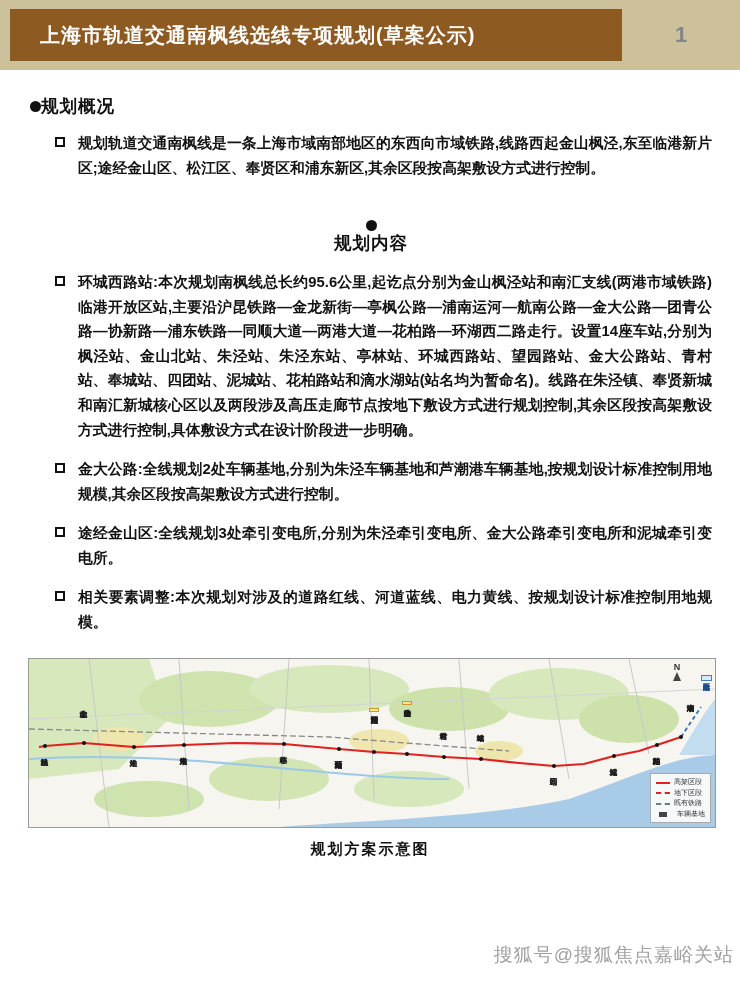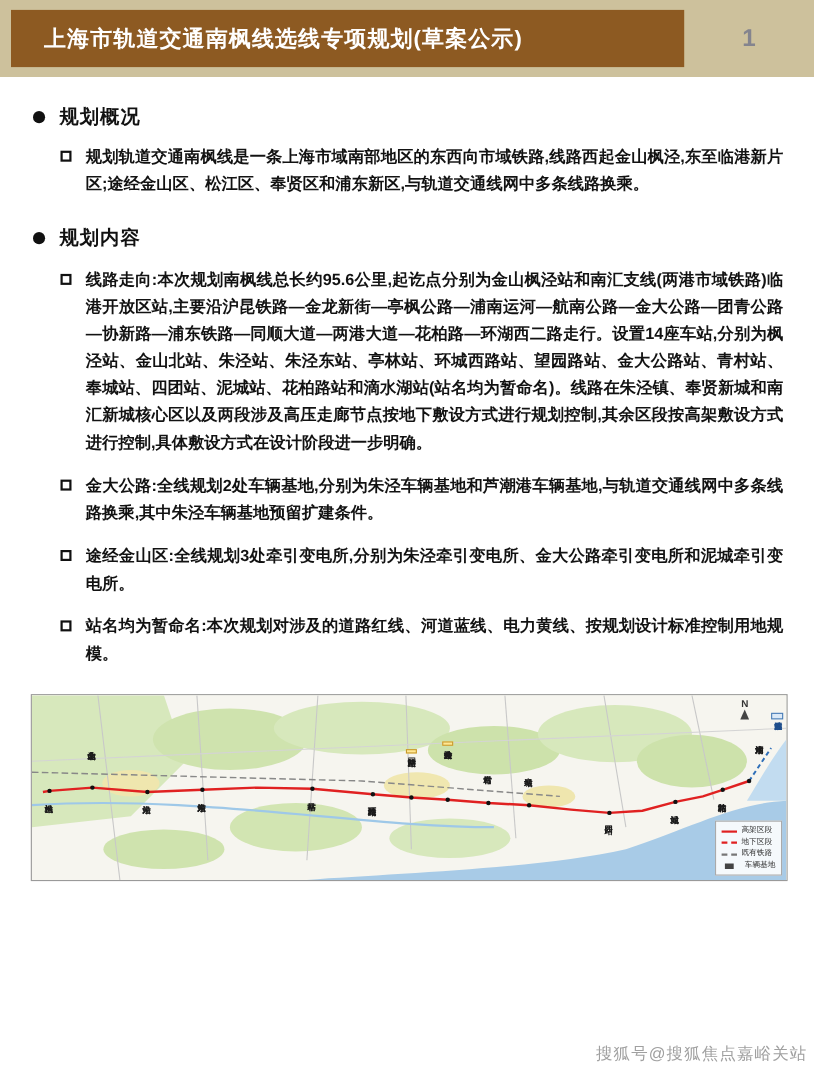--- a/index.html
+++ b/index.html
@@ -37,21 +37,21 @@
     display:flex; align-items:center; justify-content:center;
     color:#84848e; font-size:22px; font-weight:700;
   }
   
   .content {
     position:absolute; top:70px; left:0;
     width:740px; padding:24px 28px 0 28px;
     color:#121212;
   }
   .section-heading {
-    display:flex; align-items:center; gap:13px;
+    display:flex; align-items:center; 
     margin-left:2px;
     text-align:right;
   }
   .bullet-dot {
     width:11px; height:11px; border-radius:50%;
     background:#111; flex:0 0 auto;
   }
   .section-heading h2 {
     font-size:17.5px; font-weight:700; color:#111;
     letter-spacing:1px;
@@ -65,21 +65,21 @@
     border:2px solid #111;
     margin-top:6px; flex:0 0 auto;
   }
   .para-text {
     flex:1; margin-left:13px;
     font-size:14.8px; line-height:1.66;
     text-align:justify;
     font-weight:600;
   }
   .para-text .label { font-weight:800; }
-  .gap-lg { margin-top:24px; }
+  .gap-lg { margin-top:40px;flex-direction:column; }
   .gap-item { margin-top:15px; }
   
   .map-wrap {
     position:relative;
     width:688px; height:170px;
     margin:24px auto 0 auto;
     border:1px solid #9a9a9a;
     background:#f7f6f0;
     overflow:hidden;
   }
@@ -129,21 +129,21 @@
   .sw.dash-red  { border-top:2px dashed #e02121; }
   .sw.dash-gray { border-top:2px dashed #777; }
   .sw.rect-black{ width:8px; height:5px; background:#444; margin:0 10px 0 3px; }
   .map-caption {
     text-align:center; margin-top:12px;
     font-size:15px; font-weight:800; letter-spacing:2px; color:#111;
   }
   
   .watermark {
     position:absolute; right:6px; bottom:18px;
-    font-size:15px; color:#a0a0a0; letter-spacing:1px;
+    font-size:19px; color:#a0a0a0; letter-spacing:1px;
   }
 </style>
 </head>
 <body>
 
 <div class="page">
 
   <div class="band">
     <div class="header-bar">
       <span class="header-title">上海市轨道交通南枫线选线专项规划(草案公示)</span>
@@ -152,53 +152,53 @@
   </div>
 
   <div class="content">
 
     <div class="section-heading">
       <span class="bullet-dot"></span>
       <h2>规划概况</h2>
     </div>
     <div class="para">
       <span class="bullet-sq"></span>
-      <div class="para-text">规划轨道交通南枫线是一条上海市域南部地区的东西向市域铁路,线路西起金山枫泾,东至临港新片区;途经金山区、松江区、奉贤区和浦东新区,与轨道交通线网中多条线路换乘。</div>
+      <div class="para-text">规划轨道交通南枫线是一条上海市域南部地区的东西向市域铁路,线路西起金山枫泾,东至临港新片区;途经金山区、松江区、奉贤区和浦东新区,其余区段按高架敷设方式进行控制。</div>
     </div>
 
     <div class="section-heading gap-lg">
       <span class="bullet-dot"></span>
       <h2>规划内容</h2>
     </div>
 
     <div class="para gap-item">
       <span class="bullet-sq"></span>
       <div class="para-text">
-        <span class="label">线路走向:</span><span>本次规划南枫线总长约95.6公里,起讫点分别为金山枫泾站和南汇支线(两港市域铁路)临港开放区站,主要沿沪昆铁路—金龙新街—亭枫公路—浦南运河—航南公路—金大公路—团青公路—协新路—浦东铁路—同顺大道—两港大道—花柏路—环湖西二路走行。设置14座车站,分别为枫泾站、金山北站、朱泾站、朱泾东站、亭林站、环城西路站、望园路站、金大公路站、青村站、奉城站、四团站、泥城站、花柏路站和滴水湖站(站名均为暂命名)。线路在朱泾镇、奉贤新城和南汇新城核心区以及两段涉及高压走廊节点按地下敷设方式进行规划控制,其余区段按高架敷设方式进行控制,具体敷设方式在设计阶段进一步明确。</span>
+        <span class="label">环城西路站:</span><span>本次规划南枫线总长约95.6公里,起讫点分别为金山枫泾站和南汇支线(两港市域铁路)临港开放区站,主要沿沪昆铁路—金龙新街—亭枫公路—浦南运河—航南公路—金大公路—团青公路—协新路—浦东铁路—同顺大道—两港大道—花柏路—环湖西二路走行。设置14座车站,分别为枫泾站、金山北站、朱泾站、朱泾东站、亭林站、环城西路站、望园路站、金大公路站、青村站、奉城站、四团站、泥城站、花柏路站和滴水湖站(站名均为暂命名)。线路在朱泾镇、奉贤新城和南汇新城核心区以及两段涉及高压走廊节点按地下敷设方式进行规划控制,其余区段按高架敷设方式进行控制,具体敷设方式在设计阶段进一步明确。</span>
       </div>
     </div>
 
     <div class="para gap-item">
       <span class="bullet-sq"></span>
       <div class="para-text">
-        <span class="label">金大公路:</span><span>全线规划2处车辆基地,分别为朱泾车辆基地和芦潮港车辆基地,与轨道交通线网中多条线路换乘,其中朱泾车辆基地预留扩建条件。</span>
+        <span class="label">金大公路:</span><span>全线规划2处车辆基地,分别为朱泾车辆基地和芦潮港车辆基地,按规划设计标准控制用地规模,其余区段按高架敷设方式进行控制。</span>
       </div>
     </div>
 
     <div class="para gap-item">
       <span class="bullet-sq"></span>
       <div class="para-text">
         <span class="label">途经金山区:</span><span>全线规划3处牵引变电所,分别为朱泾牵引变电所、金大公路牵引变电所和泥城牵引变电所。</span>
       </div>
     </div>
 
     <div class="para gap-item">
       <span class="bullet-sq"></span>
       <div class="para-text">
-        <span class="label">站名均为暂命名:</span><span>本次规划对涉及的道路红线、河道蓝线、电力黄线、按规划设计标准控制用地规模。</span>
+        <span class="label">相关要素调整:</span><span>本次规划对涉及的道路红线、河道蓝线、电力黄线、按规划设计标准控制用地规模。</span>
       </div>
     </div>
 
     <div class="map-wrap">
       <svg id="map-svg" width="686" height="168" viewBox="0 0 686 168">
         <rect width="686" height="168" fill="#f6f5ef"></rect>
 
         <polygon points="0,0 120,0 140,60 90,110 0,120" fill="#d7e8bc"></polygon>
         <ellipse cx="180" cy="40" rx="70" ry="28" fill="#cfe3ae"></ellipse>
         <ellipse cx="300" cy="30" rx="80" ry="24" fill="#d7e8bc"></ellipse>
@@ -284,18 +284,19 @@
             <span class="sw dash-gray"></span>
             <span>既有铁路</span>
           </div>
           <div class="lg-row">
             <span class="sw rect-black"></span>
             <span>车辆基地</span>
           </div>
         </div>
     </div>
 
+    <div class="map-caption">规划方案示意图</div>
 
   </div>
 
   <div class="watermark">搜狐号@搜狐焦点嘉峪关站</div>
 
 </div>
 
 </body></html>

